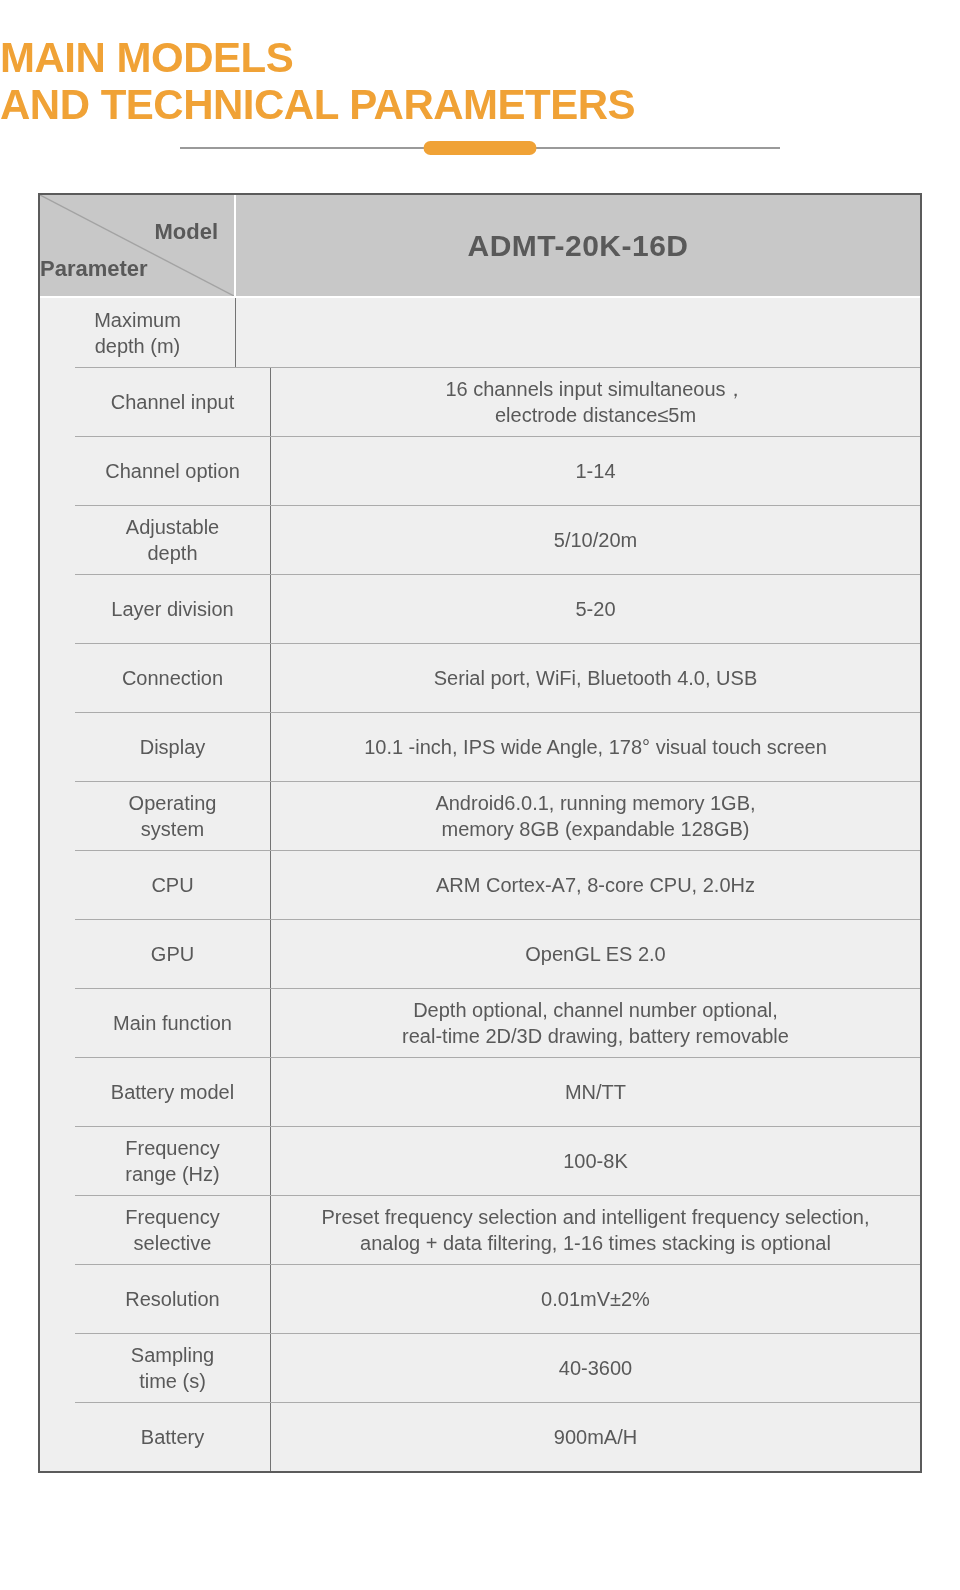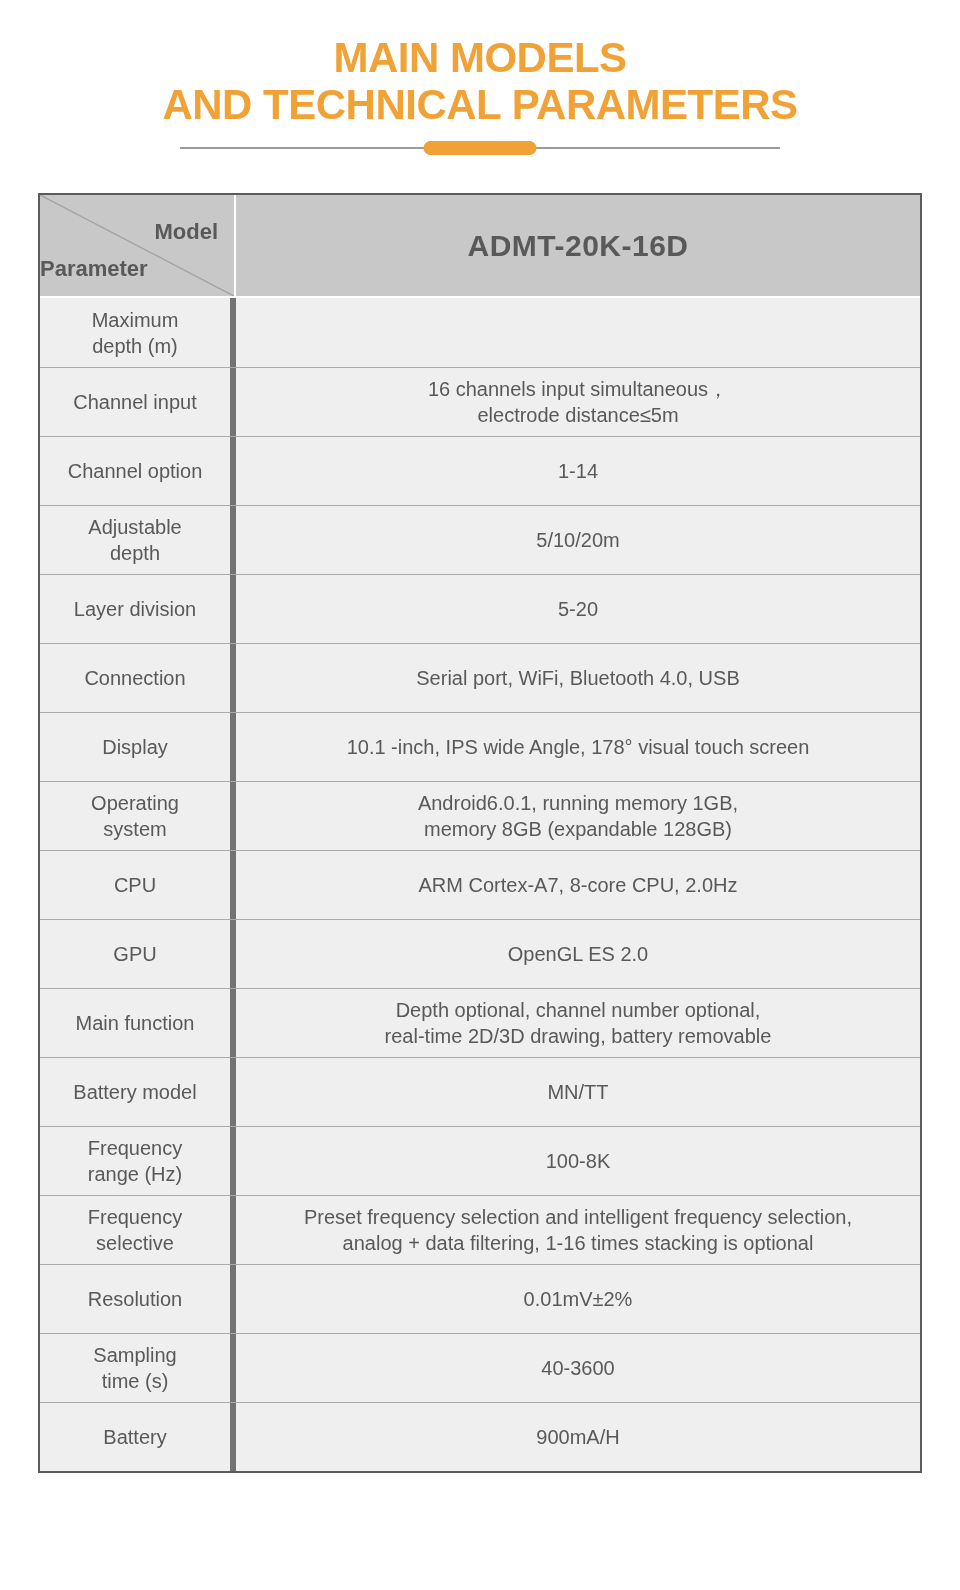--- a/index.html
+++ b/index.html
@@ -8,21 +8,20 @@
     width: 960px;
     height: 1590px;
     position: relative;
     font-family: "Liberation Sans", "DejaVu Sans", sans-serif;
     color: #595959;
   }
 
   
   .page-title {
     margin-top: 34px;
-    text-align: center;
     font-size: 42px;
     line-height: 47px;
     font-weight: 700;
     letter-spacing: -0.5px;
     color: var(--accent, #F0A236);
   }
 
   
   .divider {
     position: relative;
@@ -90,32 +89,32 @@
     justify-content: center;
     font-size: 30px;
     font-weight: 700;
     letter-spacing: 0.5px;
     border-radius: 27px;
   }
   .trow.header { border-bottom: 2px solid #ffffff; }
 
   
   .trow.body { height: 69px; }
-  .trow.body + .trow.body { border-top: 1px solid #ababab; }
+  .trow.body + .trow.body { border-top: 1px solid #ababab; margin-left: 35px; }
   .param-cell, .value-cell {
     display: flex;
     align-items: center;
     justify-content: center;
     text-align: center;
     font-size: 20px;
     line-height: 26px;
     white-space: pre-line;
     padding: 4px 10px;
   }
-  .param-cell { border-right: 6px solid #737373; }
+  .param-cell { border-right: 1px solid #737373; }
   .value-cell { padding: 4px 16px; }
 </style>
 </head>
 <body style="--accent: #F0A236;">
 
 <header>
   <h1 class="page-title">
     <span>MAIN MODELS</span><br>
     <span>AND TECHNICAL PARAMETERS</span>
   </h1>

